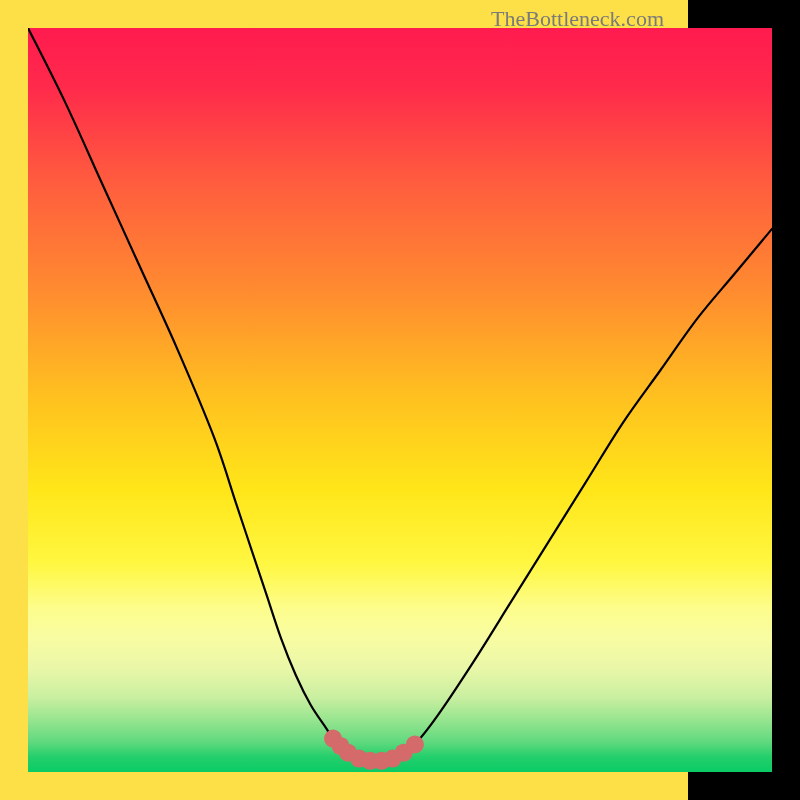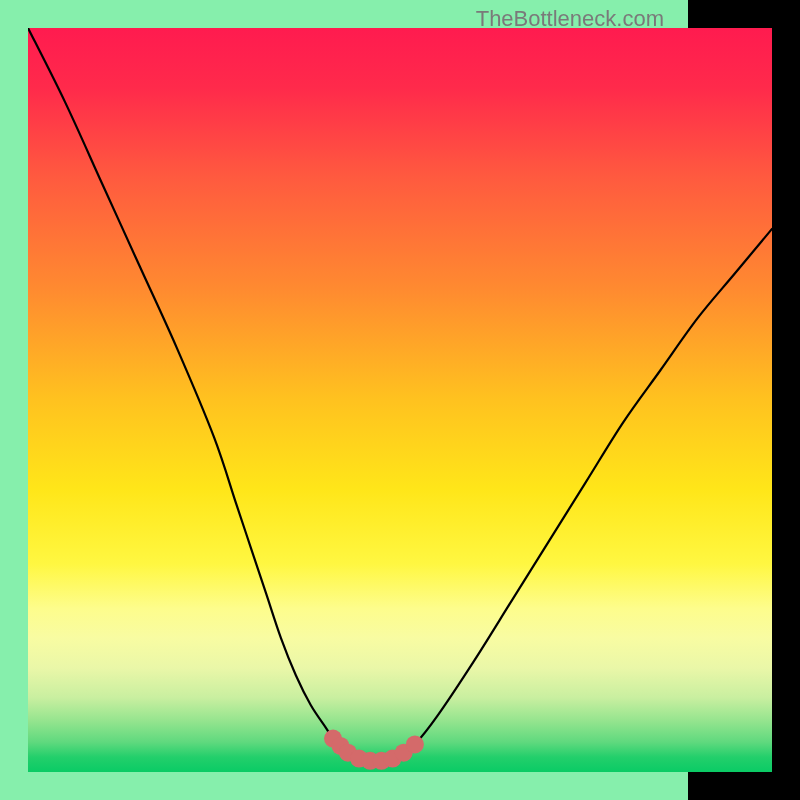--- a/index.html
+++ b/index.html
@@ -1,22 +1,23 @@
 <!DOCTYPE html>
 <html><head>
 <meta charset="utf-8">
 <style>
   * { margin: 0; padding: 0; box-sizing: border-box; }
   html, body { width: 800px; height: 800px; overflow: hidden; }
   body { background: #000; font-family: Arial, sans-serif; }
   .outer {
     width: 688px;
     height: 800px;
-    background: #86efac;
+    background: #fde047;
     position: relative;
+    font-family: Liberation Serif, serif;
   }
   .watermark {
     position: absolute;
     top: 6px;
     right: 24px;
     color: #7a7a7a;
     font-size: 22px;
     font-weight: 500;
     z-index: 10;
   }

